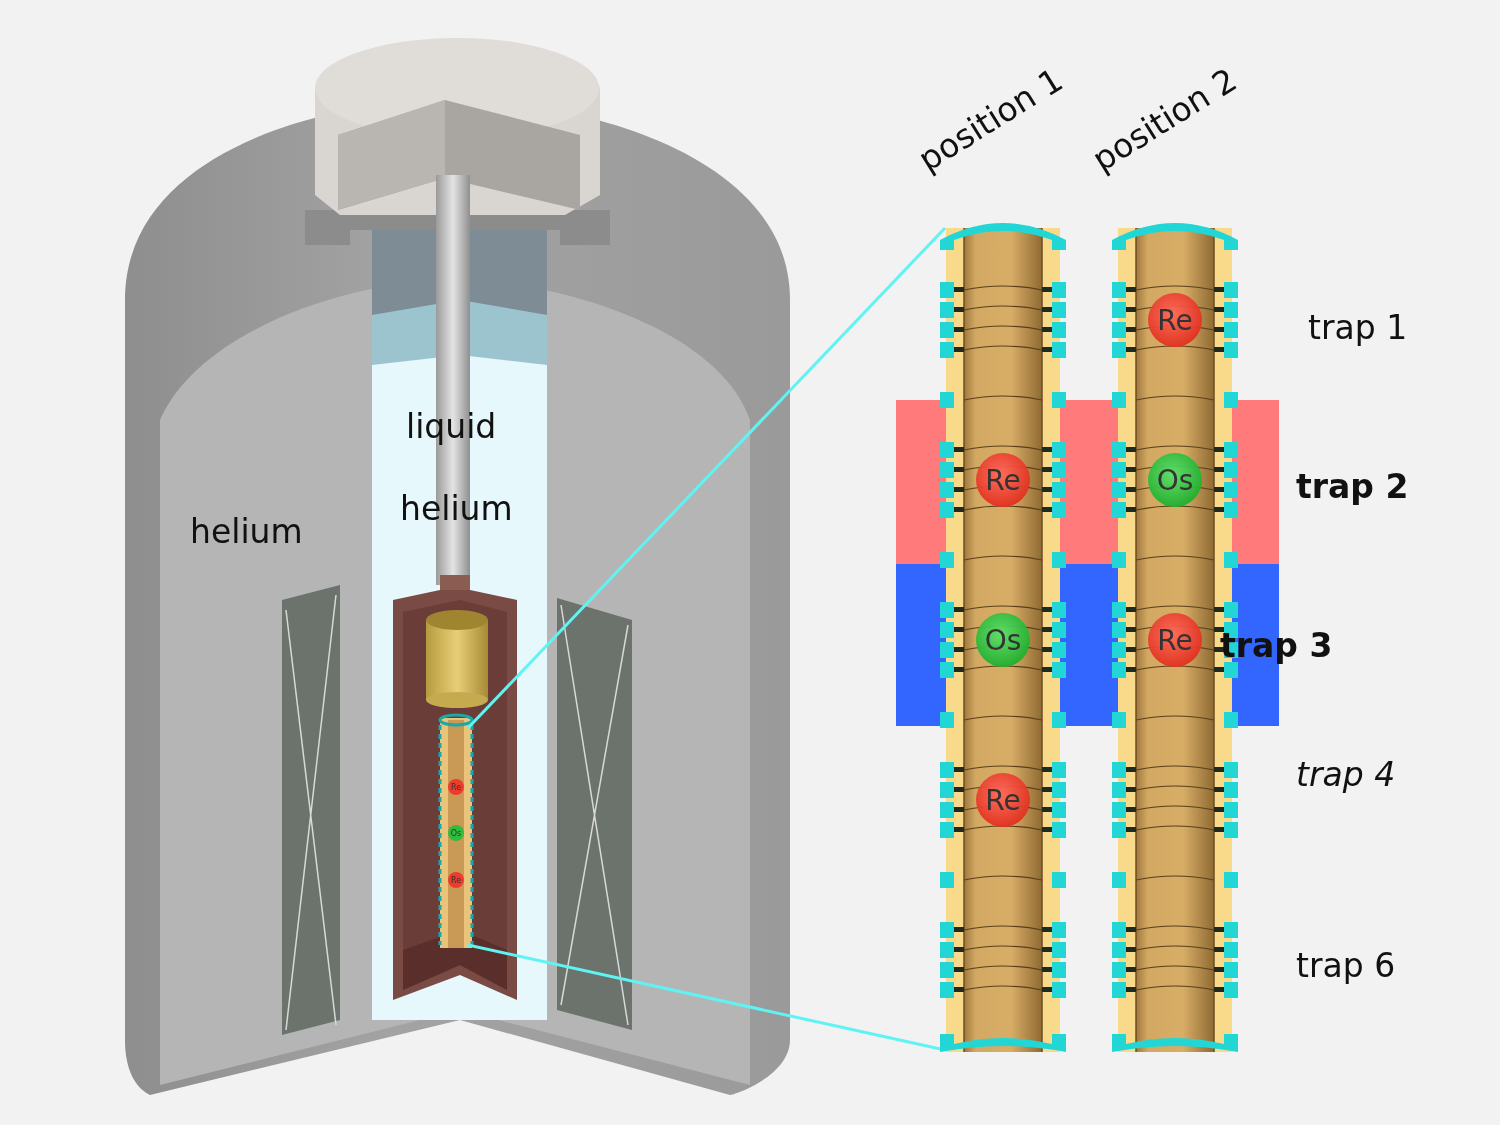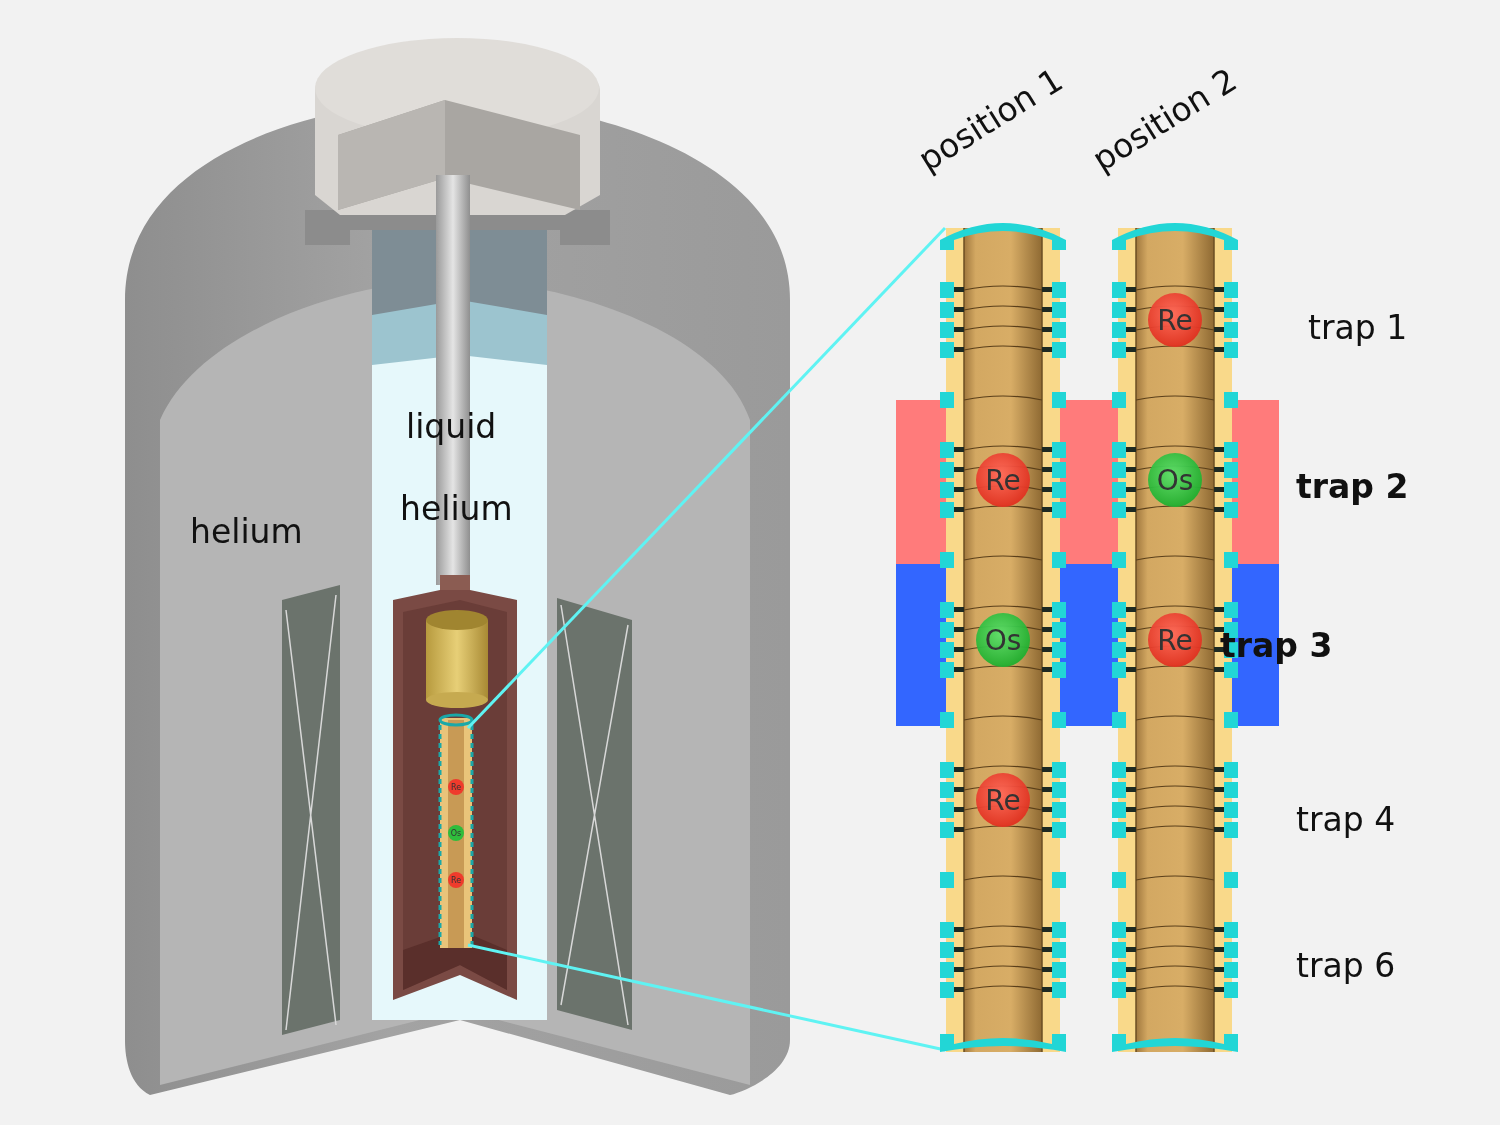--- a/index.html
+++ b/index.html
@@ -390,14 +390,14 @@
 <div class="label" style="left:190px; top:515px;">helium</div>
 <div class="label" style="left:406px; top:410px;">liquid</div>
 <div class="label" style="left:400px; top:460px;margin-top:32px;">helium</div>
 
 <div class="pos-label" style="left:932px; top:140px;">position 1</div>
 <div class="pos-label" style="left:1106px; top:140px;">position 2</div>
 
 <div class="label" style="left:1308px; top:311px;">trap 1</div>
 <div class="label bold" style="left:1296px; top:470px;">trap 2</div>
 <div class="label bold" style="left:1220px; top:629px;">trap 3</div>
-<div class="label" style="left:1296px; top:803px;">trap 4</div>
+<div class="label" style="left:1296px; top:758px;font-style:italic;">trap 4</div>
 <div class="label" style="left:1296px; top:949px;">trap 6</div>
 
 </body></html>

